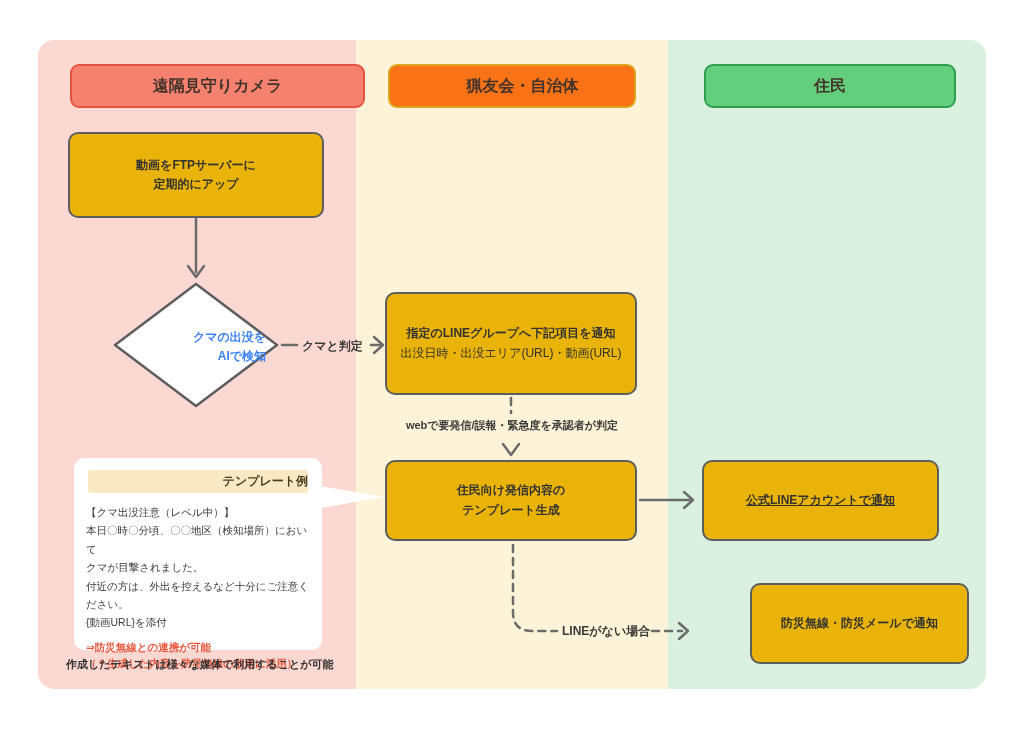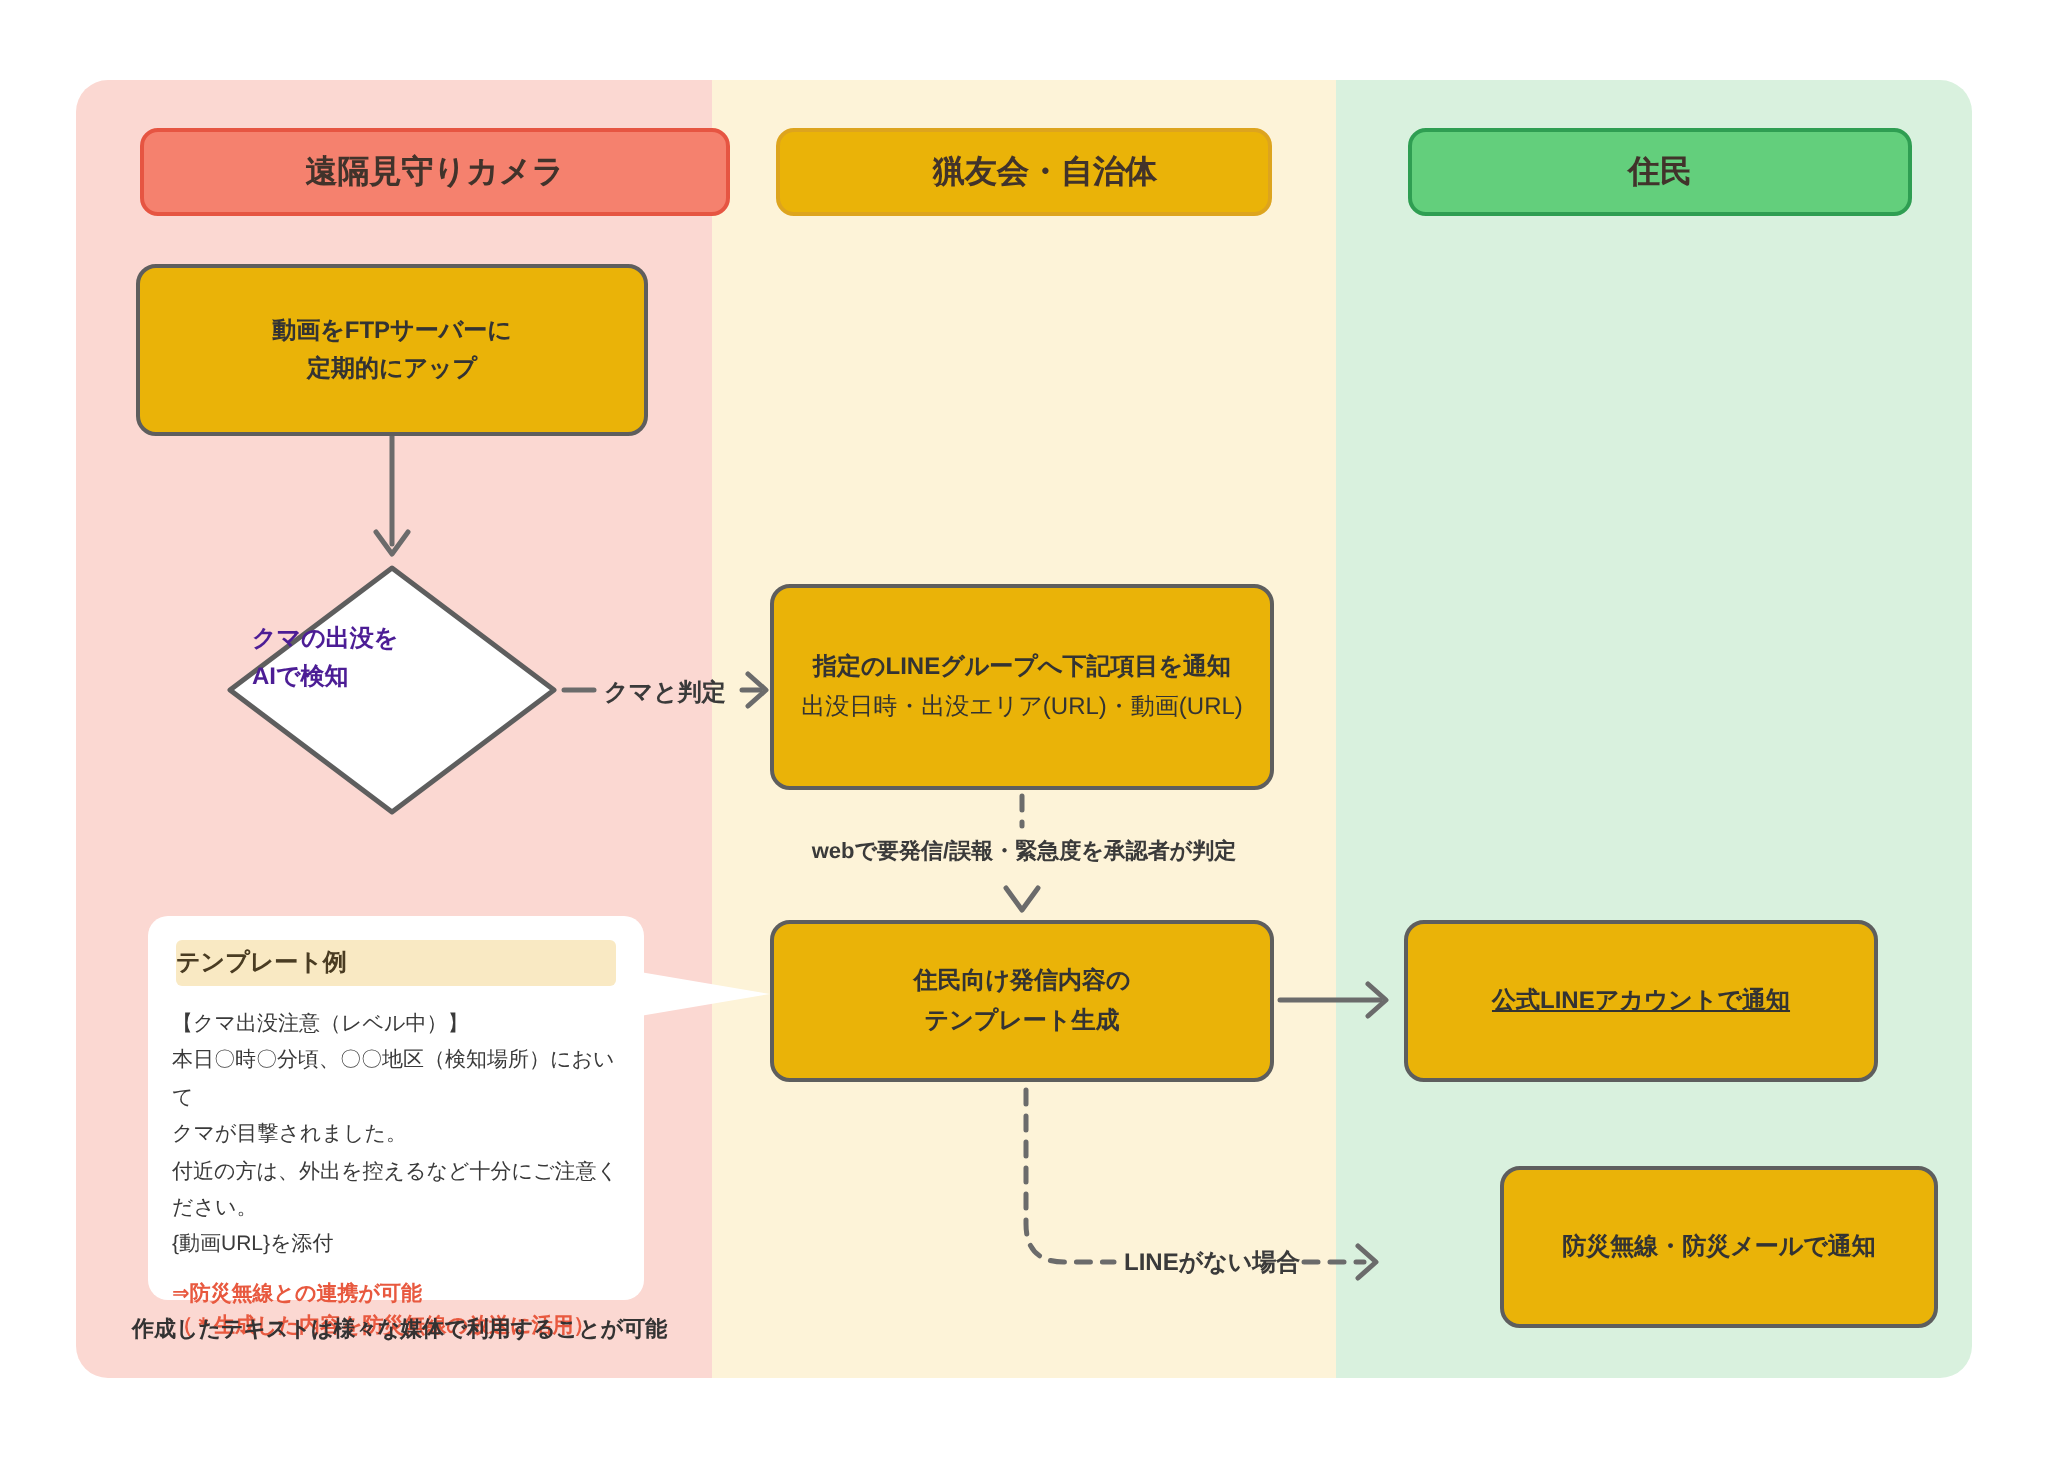--- a/index.html
+++ b/index.html
@@ -9,47 +9,47 @@
   
   .lane { position:absolute; top:40px; height:649px; z-index:0; }
   .lane-camera    { left:38px;  width:318px; background:#fbd8d2; border-radius:16px 0 0 16px; }
   .lane-authority { left:356px; width:312px; background:#fdf3d8; }
   .lane-residents { left:668px; width:318px; background:#d9f1de; border-radius:0 16px 16px 0; }
 
   
   .hdr { position:absolute; top:64px; height:44px; display:flex; align-items:center; justify-content:center;
          font-size:16px; font-weight:bold; color:#41332b; border-radius:9px; z-index:2; box-sizing:border-box; }
   .hdr-camera    { left:70px;  width:295px; background:#f5816e; border:2.5px solid #e65542; }
-  .hdr-authority { left:388px; width:248px; background:#eab308; border:2.5px solid #dda41e;padding-left:21px; }
+  .hdr-authority { left:388px; width:248px; background:#f97316; border:2.5px solid #dda41e;padding-left:21px; }
   .hdr-residents { left:704px; width:252px; background:#63cf7c; border:2.5px solid #2f9e52; }
 
   
   .box { position:absolute; background:#eab308; border:2.5px solid #5e5e5e; border-radius:10px;
          display:flex; flex-direction:column; align-items:center; justify-content:center; text-align:center;
          color:#333; font-size:12px; font-weight:bold; line-height:1.6; z-index:2; box-sizing:border-box; }
   .box .sub { font-weight:normal; }
   #box-ftp      { left:68px;  top:132px; width:256px; height:86px; }
   #box-line     { left:385px; top:292px; width:252px; height:103px; }
   #box-template { left:385px; top:460px; width:252px; height:81px; }
   #box-official { left:702px; top:460px; width:237px; height:81px;text-decoration:underline; }
   #box-radio    { left:702px; top:583px; width:219px; height:81px;margin-left:48px; }
 
-  .diamond-label { position:absolute; left:126px; top:310px; width:140px; text-align:left;
-                   font-size:12px; font-weight:bold; color:#4c1d95; line-height:1.6; z-index:2; }
+  .diamond-label { position:absolute; left:126px; top:328px; width:140px; text-align:right;
+                   font-size:12px; font-weight:bold; color:#3b82f6; line-height:1.6; z-index:2; }
 
   
   .edge-label { position:absolute; font-weight:bold; color:#3a3a3a; z-index:2; white-space:nowrap; }
   #lbl-bear     { left:302px; top:338px; font-size:12px; }
   #lbl-approval { left:356px; top:418px; width:312px; text-align:center; font-size:11px; }
   #lbl-noline   { left:562px; top:623px; font-size:12px; }
 
   
   .callout { position:absolute; left:74px; top:458px; width:248px; height:192px; background:#ffffff;
              border-radius:10px; z-index:2; box-sizing:border-box; padding:10px 12px 0; }
-  .callout-title { background:#f9e9c3; border-radius:3px; text-align:left; font-size:12px; font-weight:bold;
+  .callout-title { background:#f9e9c3; border-radius:3px; text-align:right; font-size:12px; font-weight:bold;
                    color:#4a3c22; padding:3px 0; margin:2px 2px 10px; }
   .callout-body  { font-size:10.5px; color:#3a3a3a; line-height:1.75; }
   .callout-red   { margin-top:7px; font-size:10.5px; font-weight:bold; color:#e8593f; line-height:1.6; }
 
   .footnote { position:absolute; left:66px; top:657px; font-size:11px; font-weight:bold; color:#333; z-index:2; white-space:nowrap; }
 
   
   .overlay { position:absolute; left:0; top:0; z-index:1; }
   .overlay line, .overlay polyline, .overlay path { stroke:#6b6b6b; stroke-width:2.5; fill:none;
             stroke-linecap:round; stroke-linejoin:round; }

